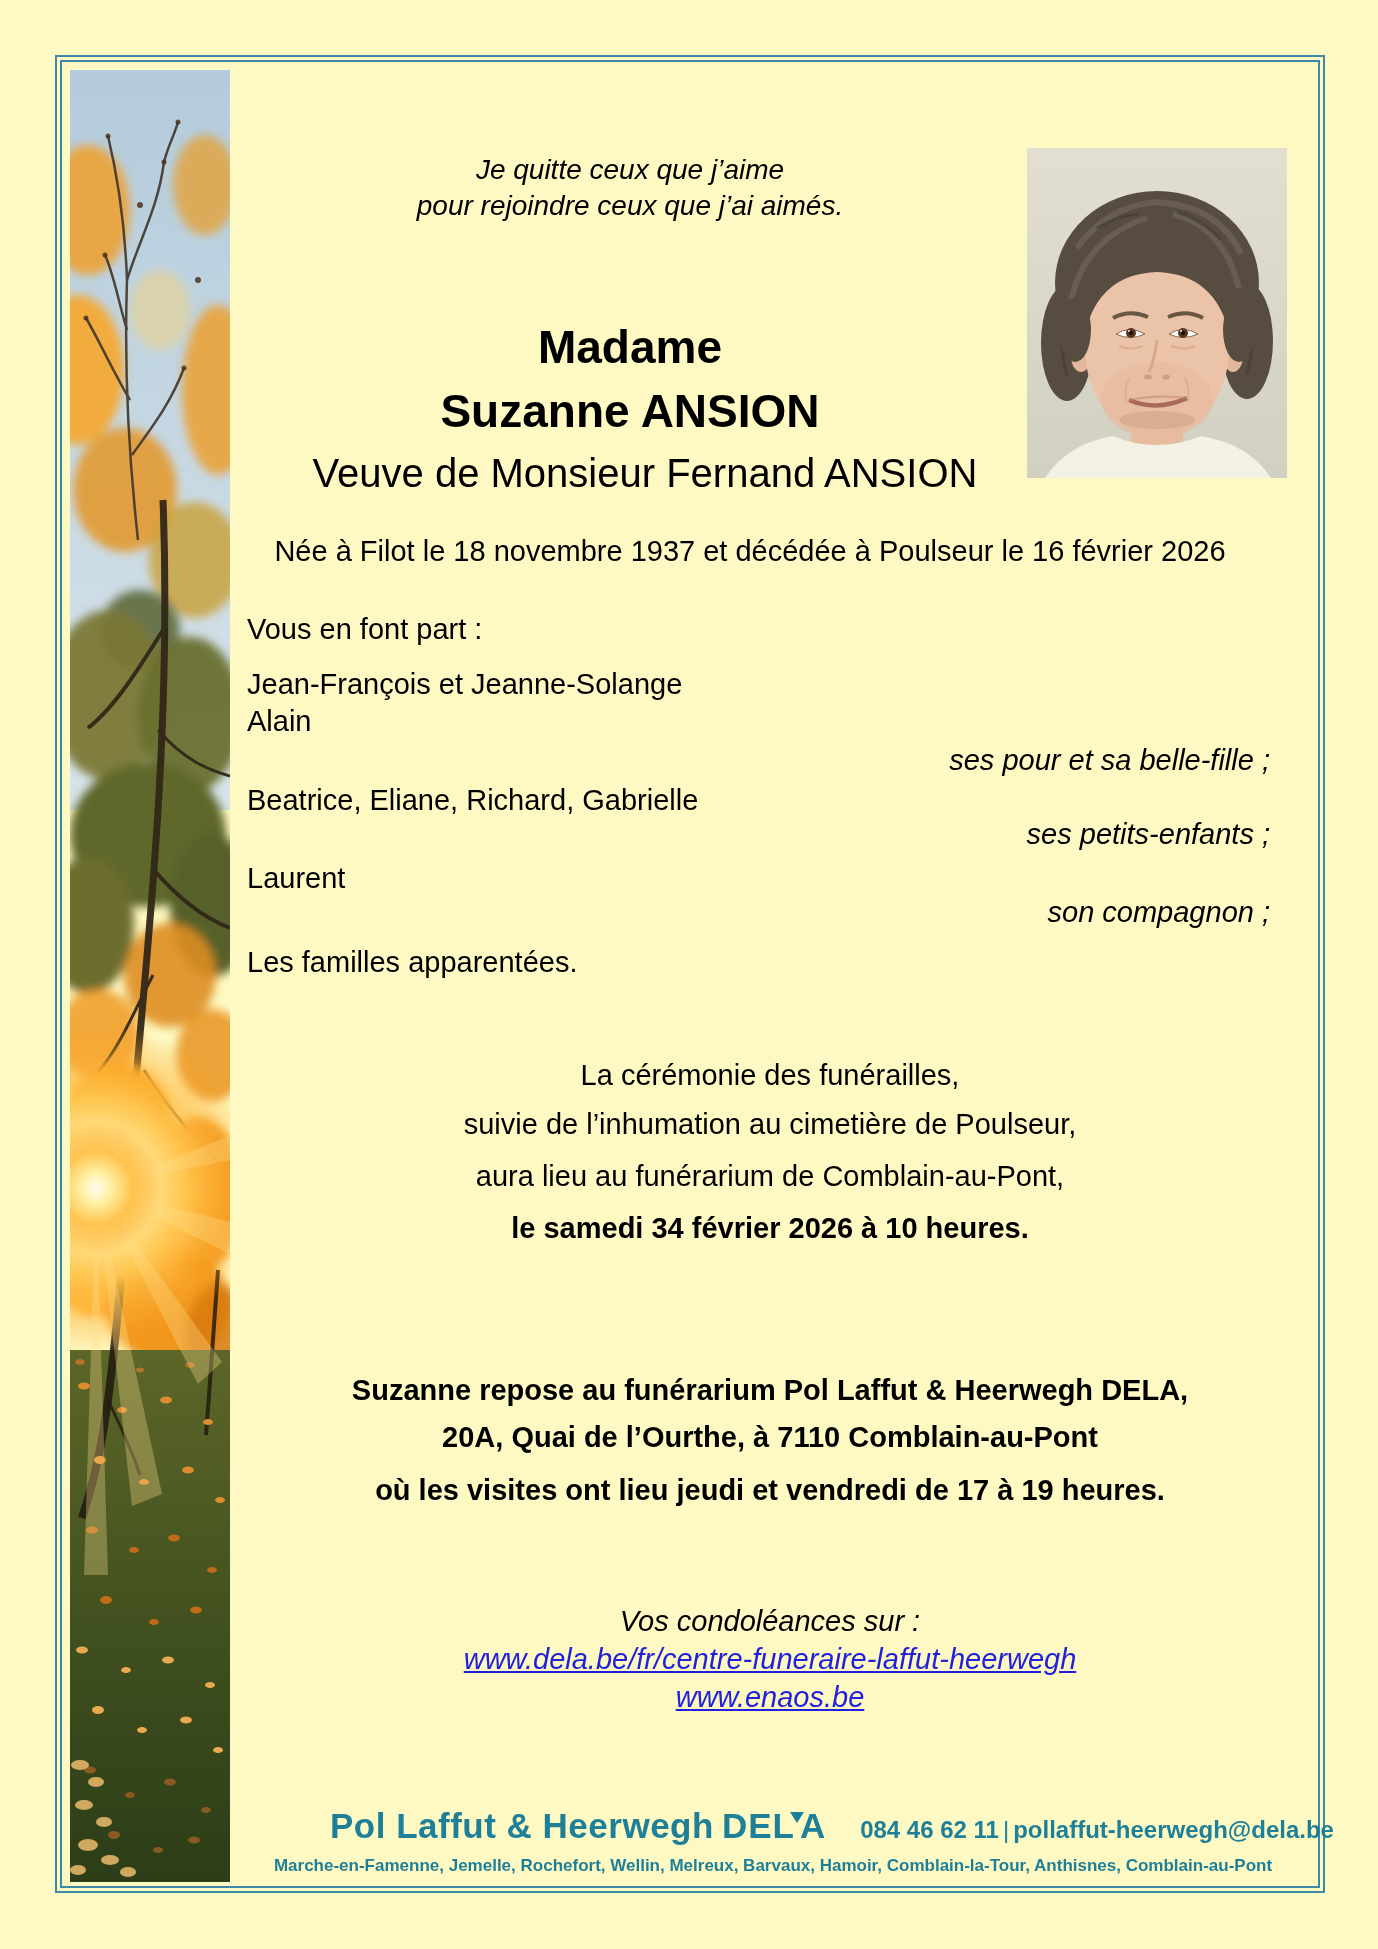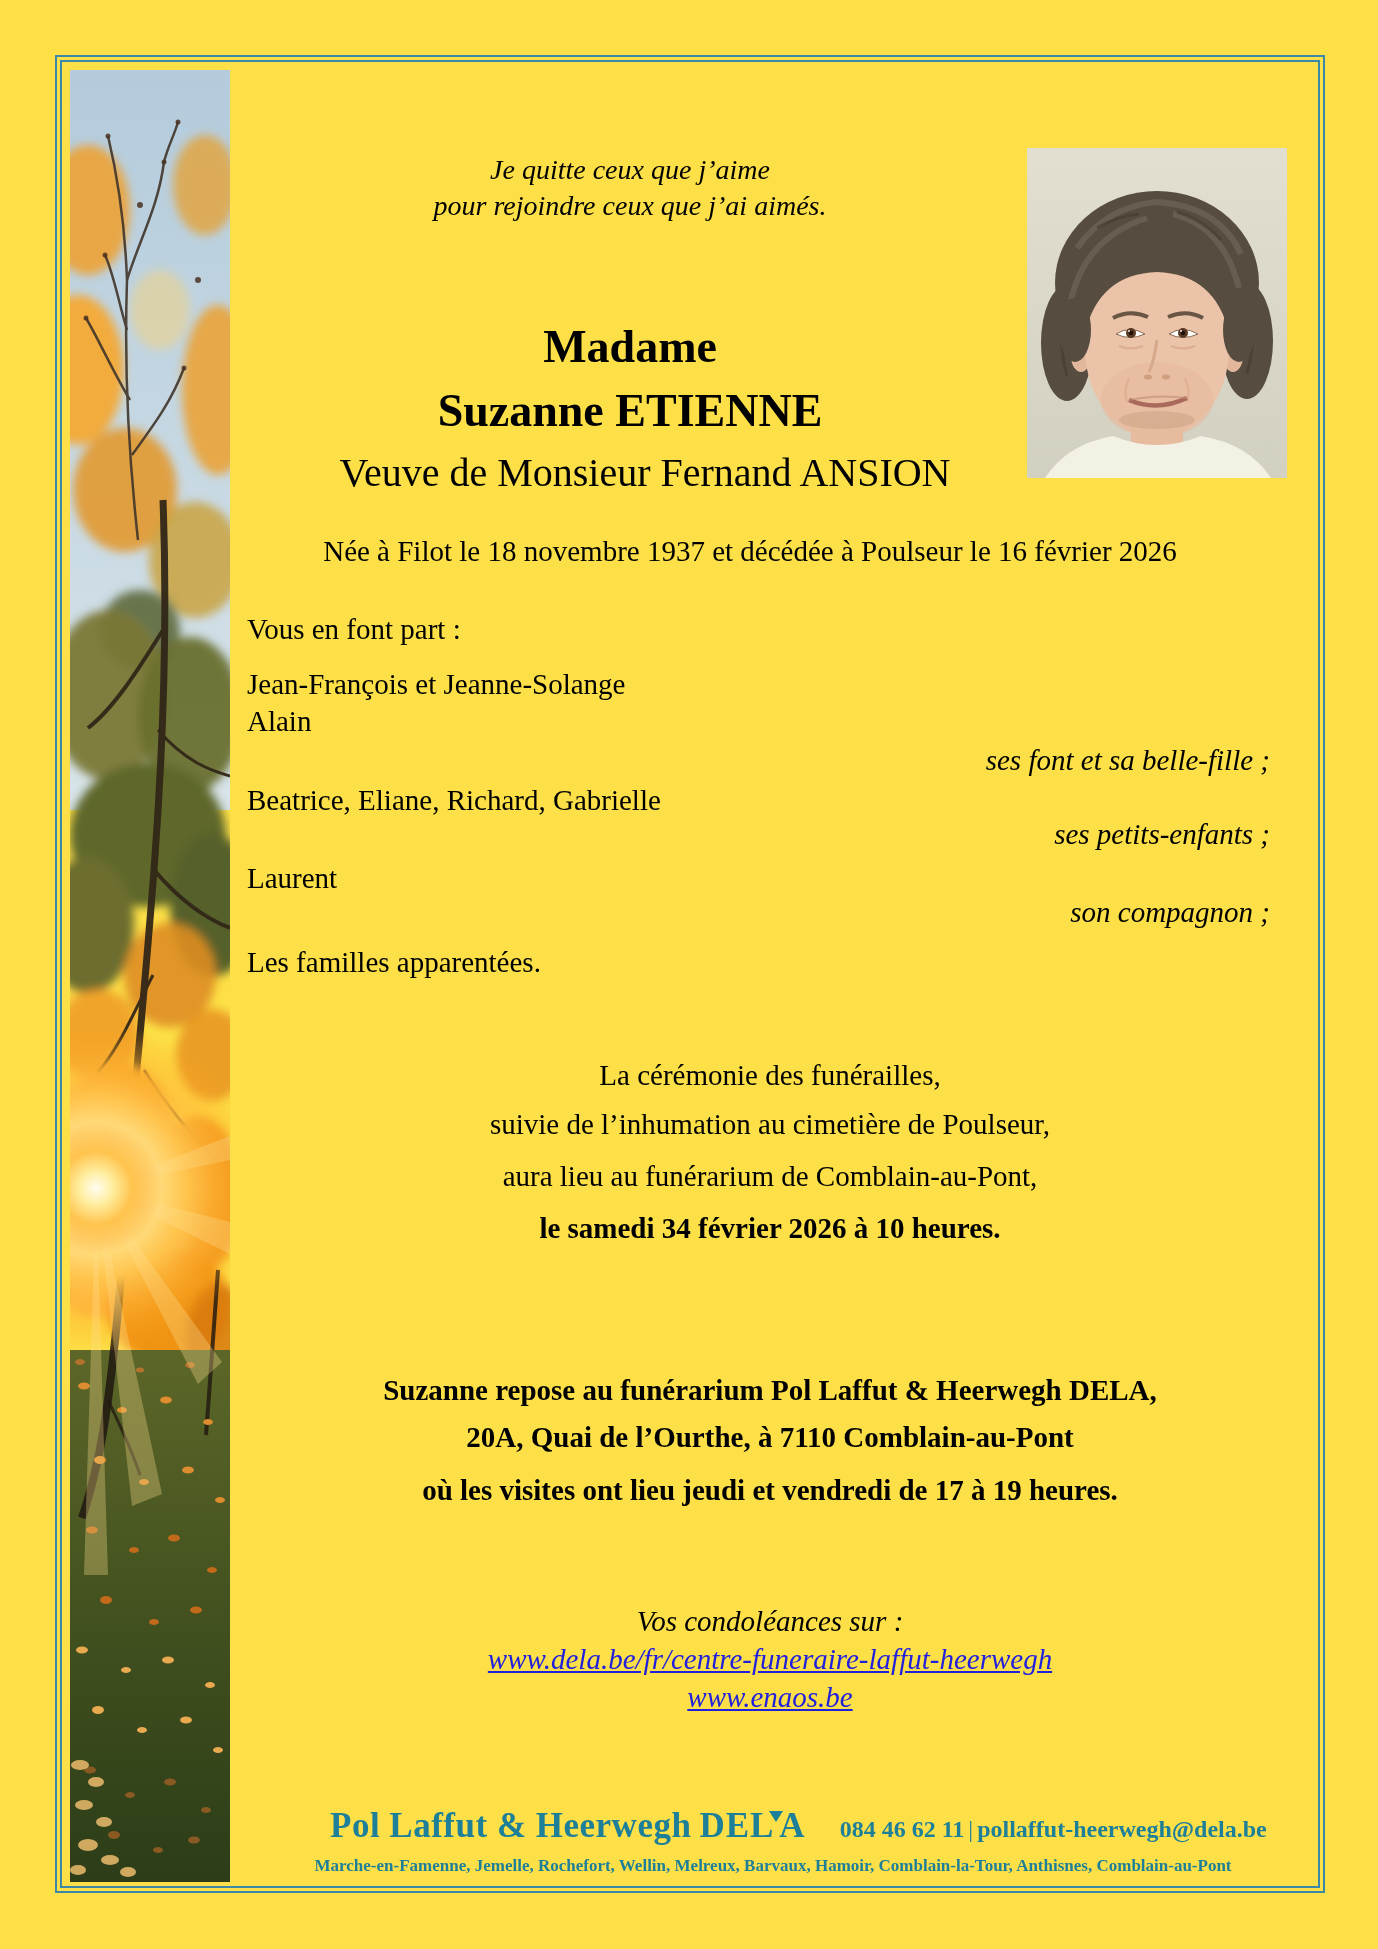--- a/index.html
+++ b/index.html
@@ -1,17 +1,17 @@
 <!DOCTYPE html>
 <html><head>
 <meta charset="utf-8">
 <style>
   html,body{margin:0;padding:0;background:#ffffff;}
-  .page{position:relative;width:1378px;height:1949px;background:#fde047;overflow:hidden;
-        font-family:Liberation Serif, serif;color:#000;}
+  .page{position:relative;width:1378px;height:1949px;background:#fef9c3;overflow:hidden;
+        font-family:Liberation Sans, sans-serif;color:#000;}
   .frame{position:absolute;left:55px;top:55px;width:1270px;height:1838px;
          border:7px double #3d87a7;box-sizing:border-box;}
   .strip{position:absolute;left:70px;top:70px;width:160px;height:1812px;}
   .strip svg{display:block;width:100%;height:100%;}
   .portrait{position:absolute;left:1027px;top:148px;width:260px;height:330px;}
   .portrait svg{display:block;width:100%;height:100%;}
   .t{position:absolute;line-height:1.2;white-space:nowrap;}
   .c{text-align:center;}
   .r{text-align:right;}
   .it{font-style:italic;}
@@ -254,32 +254,32 @@
     </svg>
   </div>
 
   <div class="t it f28 c" style="left:230px;top:152px;width:800px;line-height:36px">
     <div>Je quitte ceux que j’aime</div>
     <div>pour rejoindre ceux que j’ai aimés.</div>
   </div>
 
   <div class="t b c" style="left:230px;top:315px;width:800px;font-size:46px;line-height:64px">
     <div>Madame</div>
-    <div>Suzanne ETIENNE</div>
+    <div>Suzanne ANSION</div>
   </div>
 
   <div class="t c" style="left:245px;top:449px;width:800px;font-size:40px">Veuve de Monsieur Fernand ANSION</div>
 
   <div class="t c f29" style="left:230px;top:534px;width:1040px">Née à Filot le 18 novembre 1937 et décédée à Poulseur le 16 février 2026</div>
 
   <div class="t f29" style="left:247px;top:612px">Vous en font part :</div>
 
   <div class="t f29" style="left:247px;top:667px">Jean-François et Jeanne-Solange</div>
   <div class="t f29" style="left:247px;top:704px">Alain</div>
-  <div class="t it f29 r" style="left:250px;top:743px;width:1020px">ses font et sa belle-fille ;</div>
+  <div class="t it f29 r" style="left:250px;top:743px;width:1020px">ses pour et sa belle-fille ;</div>
 
   <div class="t f29" style="left:247px;top:783px">Beatrice, Eliane, Richard, Gabrielle</div>
   <div class="t it f29 r" style="left:250px;top:817px;width:1020px">ses petits-enfants ;</div>
 
   <div class="t f29" style="left:247px;top:861px">Laurent</div>
   <div class="t it f29 r" style="left:250px;top:895px;width:1020px">son compagnon ;</div>
 
   <div class="t f29" style="left:247px;top:945px">Les familles apparentées.</div>
 
   <div class="t c f29" style="left:250px;top:1058px;width:1040px">La cérémonie des funérailles,</div>

